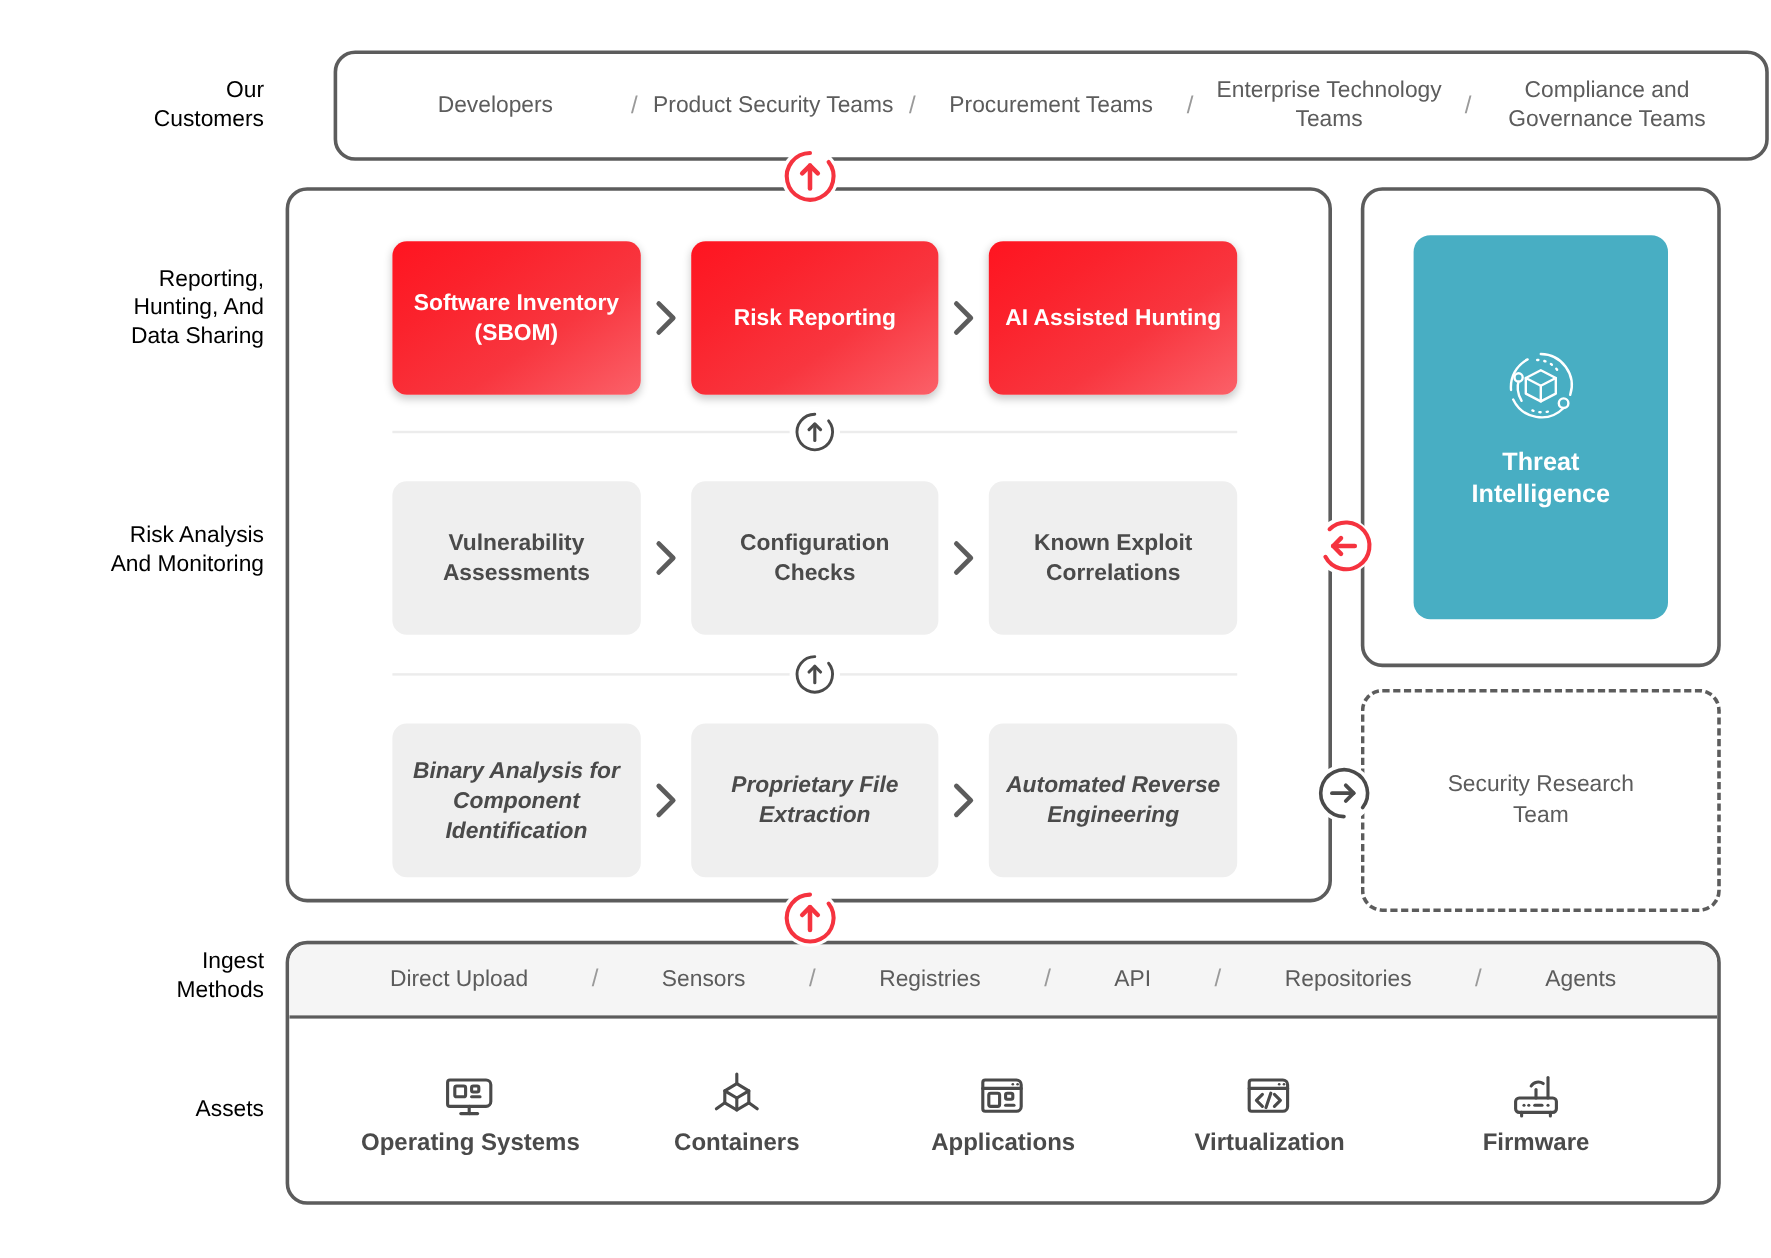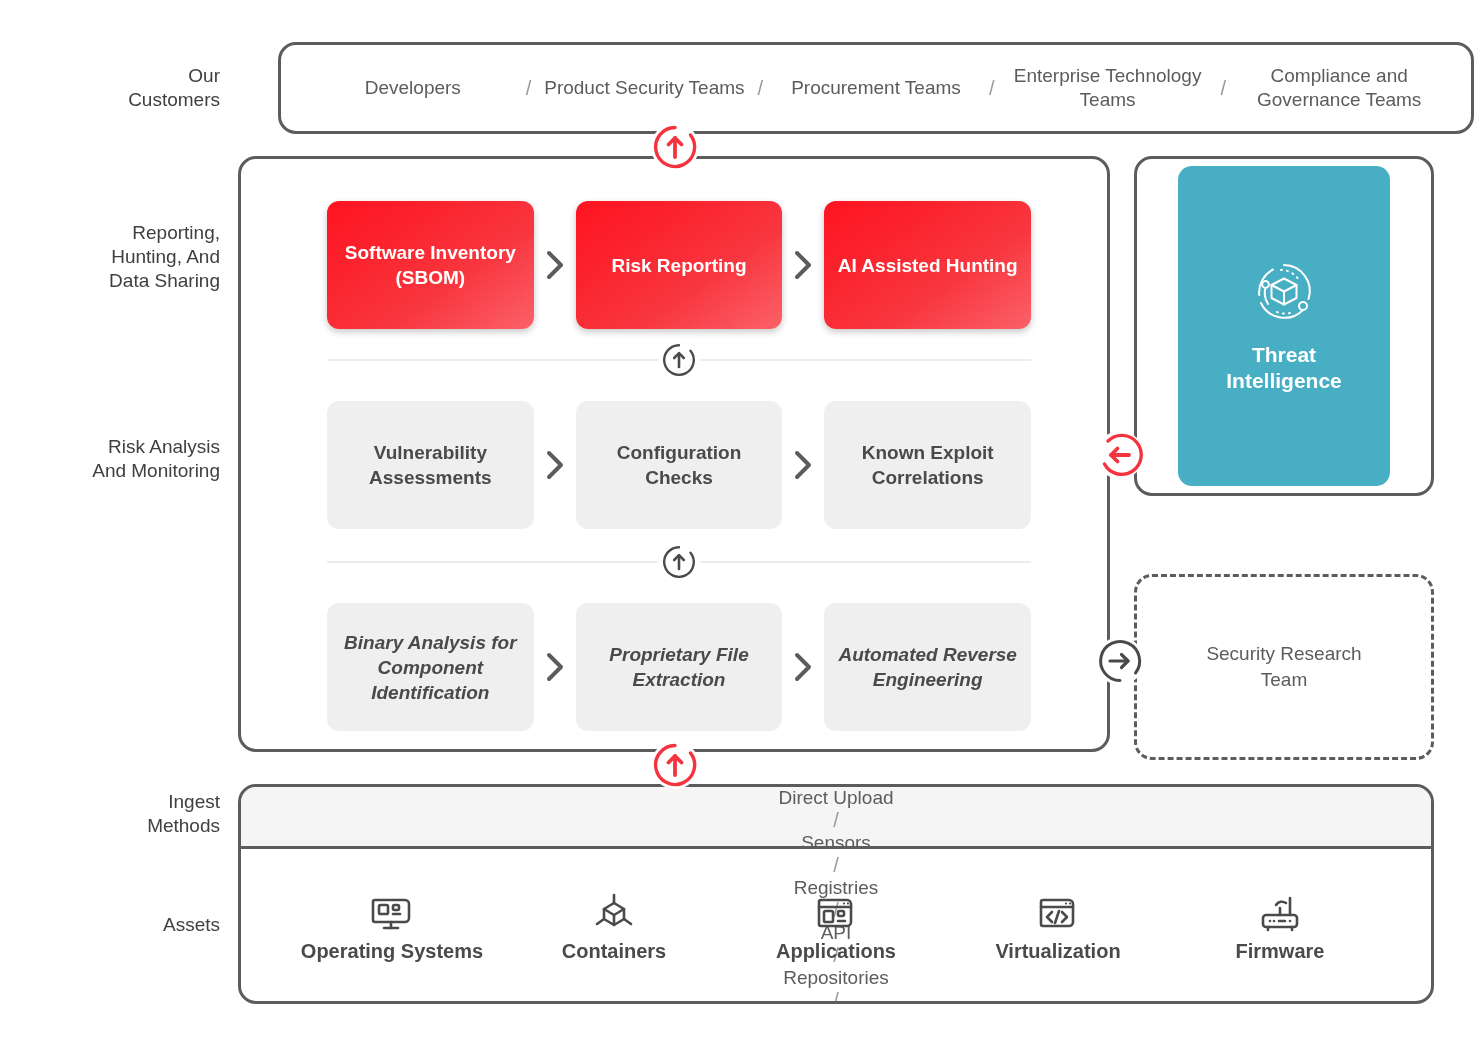--- a/index.html
+++ b/index.html
@@ -9,21 +9,21 @@
     font-family: "Liberation Sans", sans-serif;
     overflow: hidden;
   }
 
   #root { position: relative; width: 1476px; height: 1048px; }
 
   
   .rail-label {
     position: absolute;
     text-align: right;
-    color: #404040;
+    color: #000000;
     font-size: 19px;
     line-height: 24px;
     font-weight: 400;
     width: 200px;
     left: 20px;
   }
 
   
   .obox {
     position: absolute;
@@ -70,21 +70,21 @@
   .inner-div { position: absolute; left: 86px; width: 704px; height: 2px;
     background: #ececec; }
   #div-1 { top: 200px; }
   #div-2 { top: 402px; }
   .gray-up { position: absolute; left: 50%; top: 50%;
     transform: translate(-50%, -50%); width: 42px; height: 42px;
     background: #ffffff; border-radius: 50%;
     display: flex; align-items: center; justify-content: center; }
 
   
-  #threat-box { left: 1134px; top: 156px; width: 300px; height: 340px;
+  #threat-box { left: 1134px; top: 156px; width: 300px; height: 400px;
     display: flex; align-items: center; justify-content: center; }
   #threat-card { width: 212px; height: 320px; background: #48aec3;
     border-radius: 14px; display: flex; flex-direction: column;
     align-items: center; justify-content: center; gap: 14px; }
   #threat-card .ti-label { color: #ffffff; font-weight: bold;
     font-size: 21px; line-height: 26px; text-align: center; }
 
   
   #research-box { position: absolute; left: 1134px; top: 574px;
     width: 300px; height: 186px;
@@ -92,21 +92,21 @@
     display: flex; align-items: center; justify-content: center; }
   #research-box .rb-label { color: #5c5c5c; font-size: 19px;
     line-height: 26px; text-align: center; font-weight: 400; }
 
   
   #bottom-box { left: 238px; top: 784px; width: 1196px; height: 220px;
     overflow: hidden; }
   #ingest-strip { position: absolute; left: 0; top: 0; width: 100%;
     height: 62px; background: #f5f5f5; border-bottom: 3px solid #5c5c5c;
     display: flex; align-items: center; justify-content: space-between;
-    padding: 0 84px; border-radius: 15px 15px 0 0; flex-direction: column; }
+    padding: 0 84px; border-radius: 15px 15px 0 0; }
   .ing-item { color: #5c5c5c; font-size: 19px; font-weight: 400;
     white-space: nowrap; }
   .ing-sep { color: #9a9a9a; font-size: 20px; }
 
   #assets-strip { position: absolute; left: 0; top: 62px; width: 100%;
     height: 155px; display: flex; align-items: center;
     justify-content: space-around; padding: 0 40px; }
   .asset { display: flex; flex-direction: column; align-items: center;
     width: 190px; }
   .asset .a-label { color: #4a4a4a; font-size: 20px; font-weight: bold;

